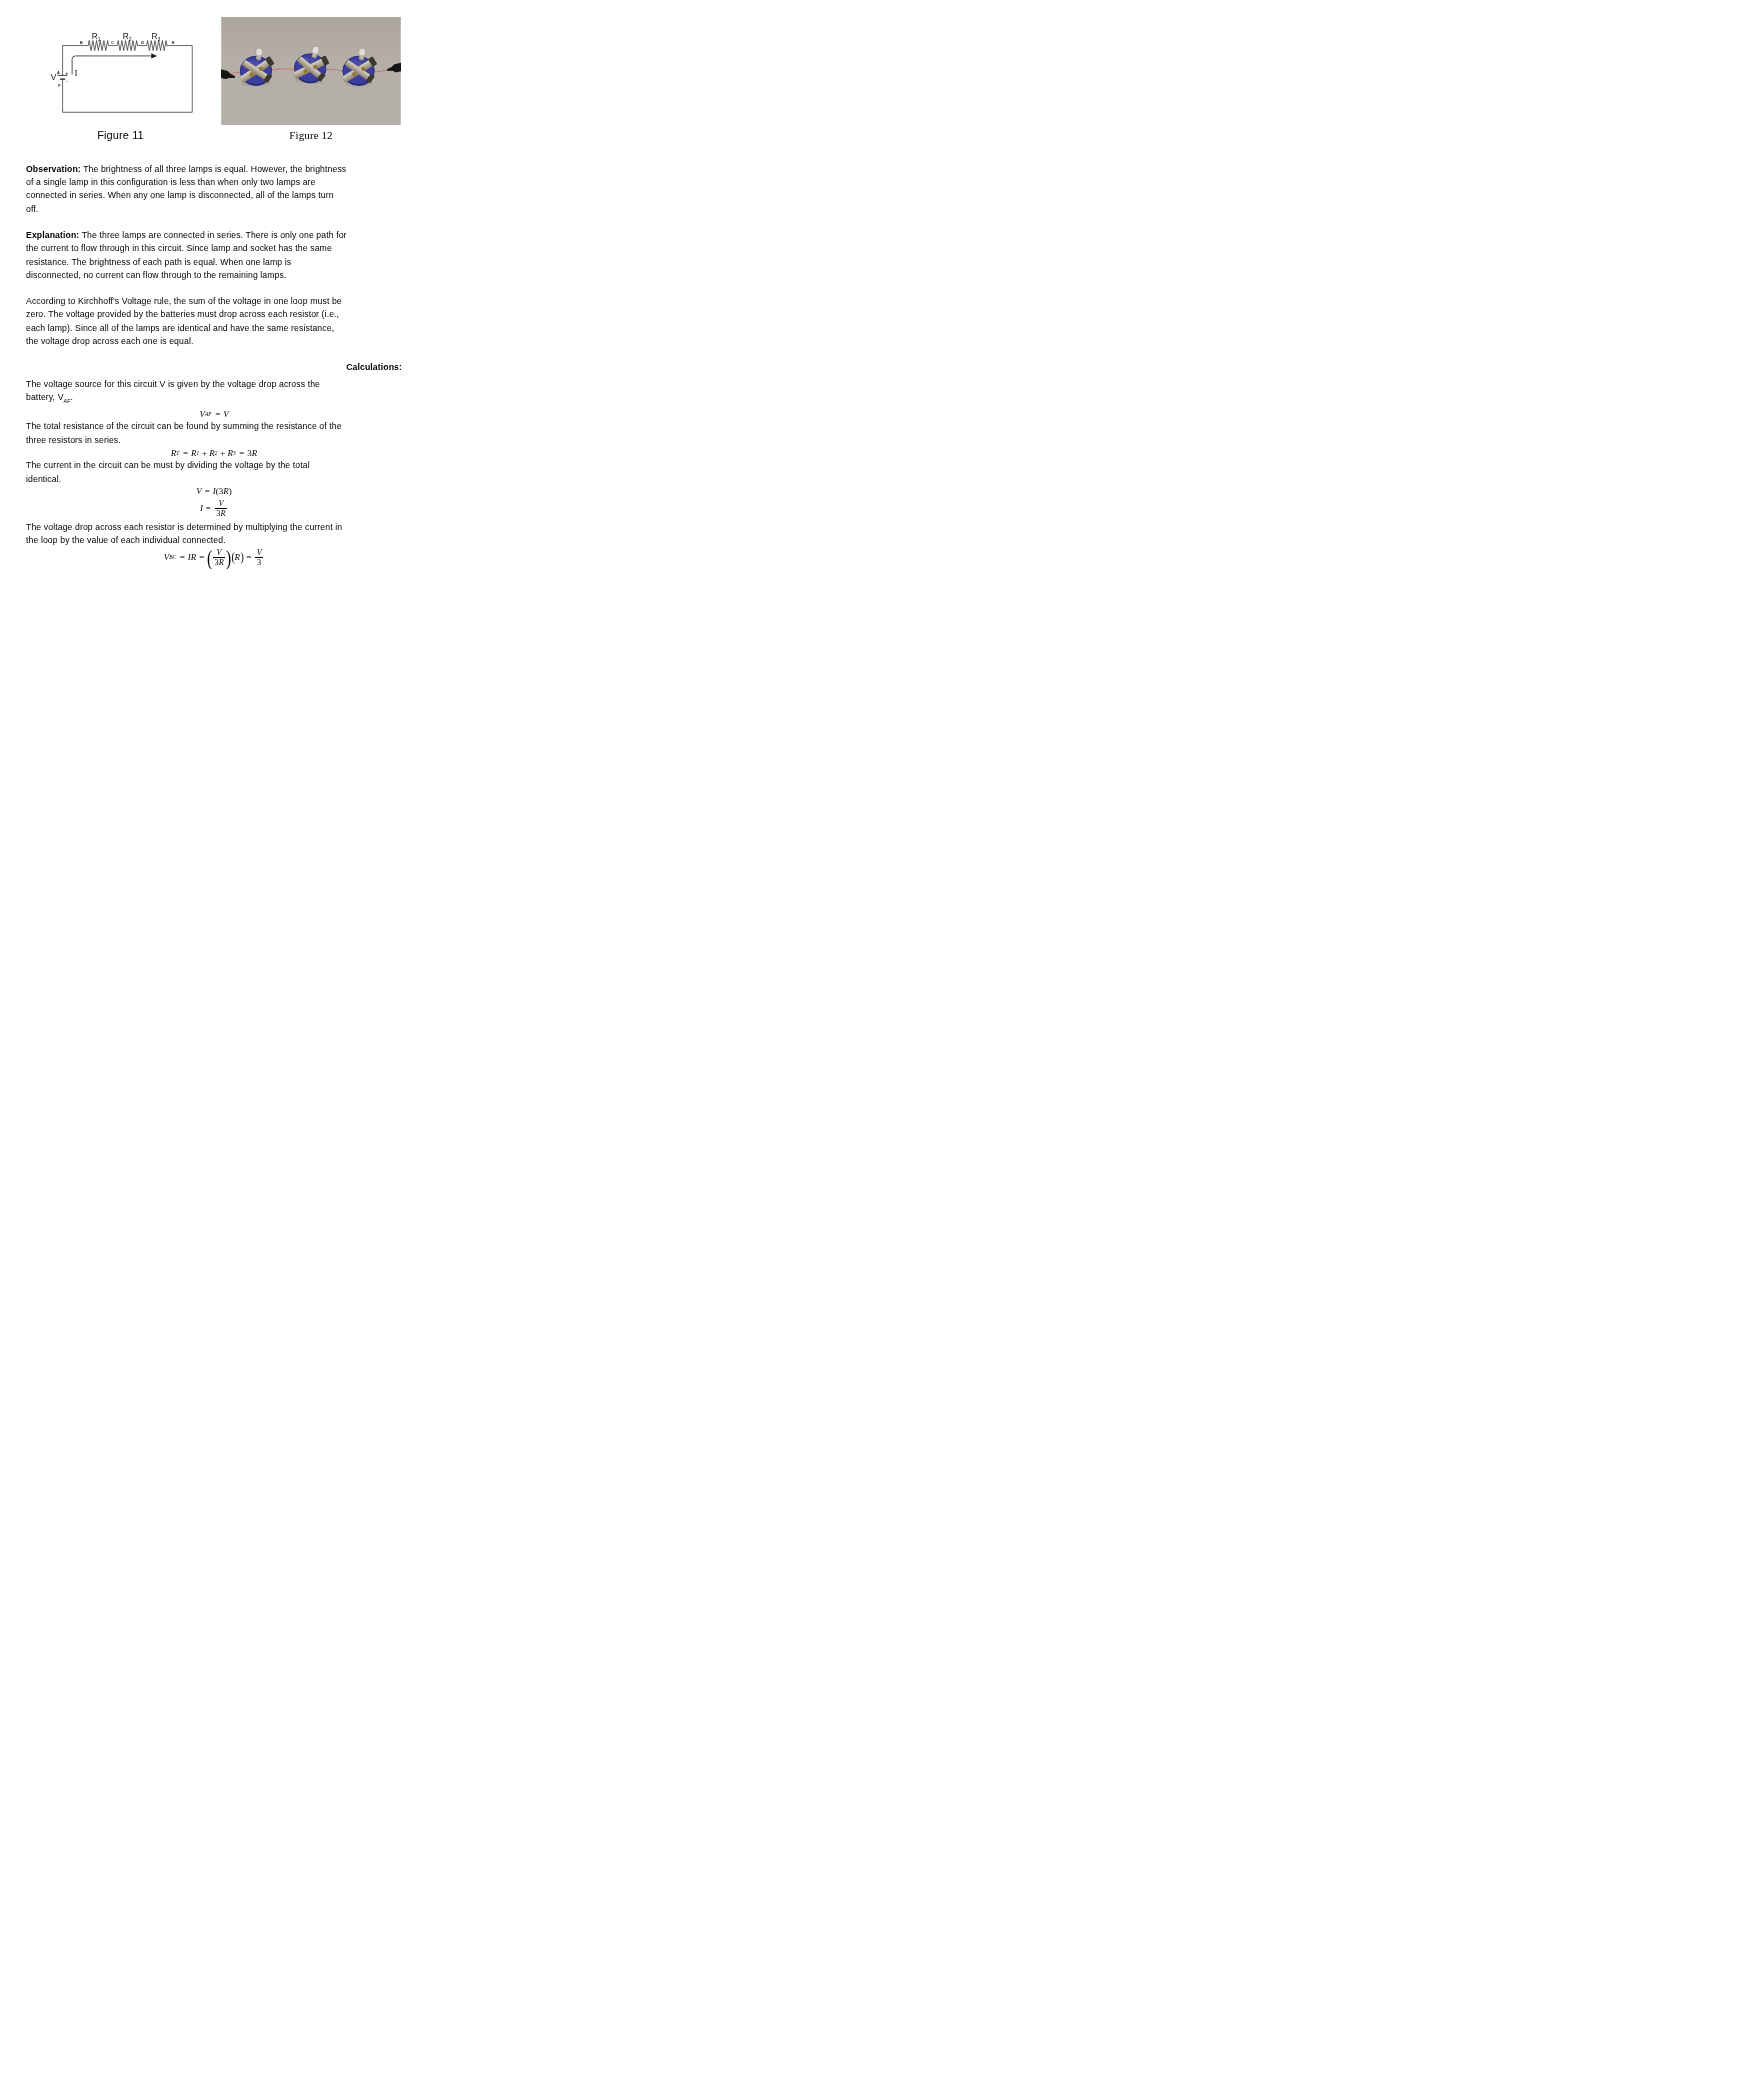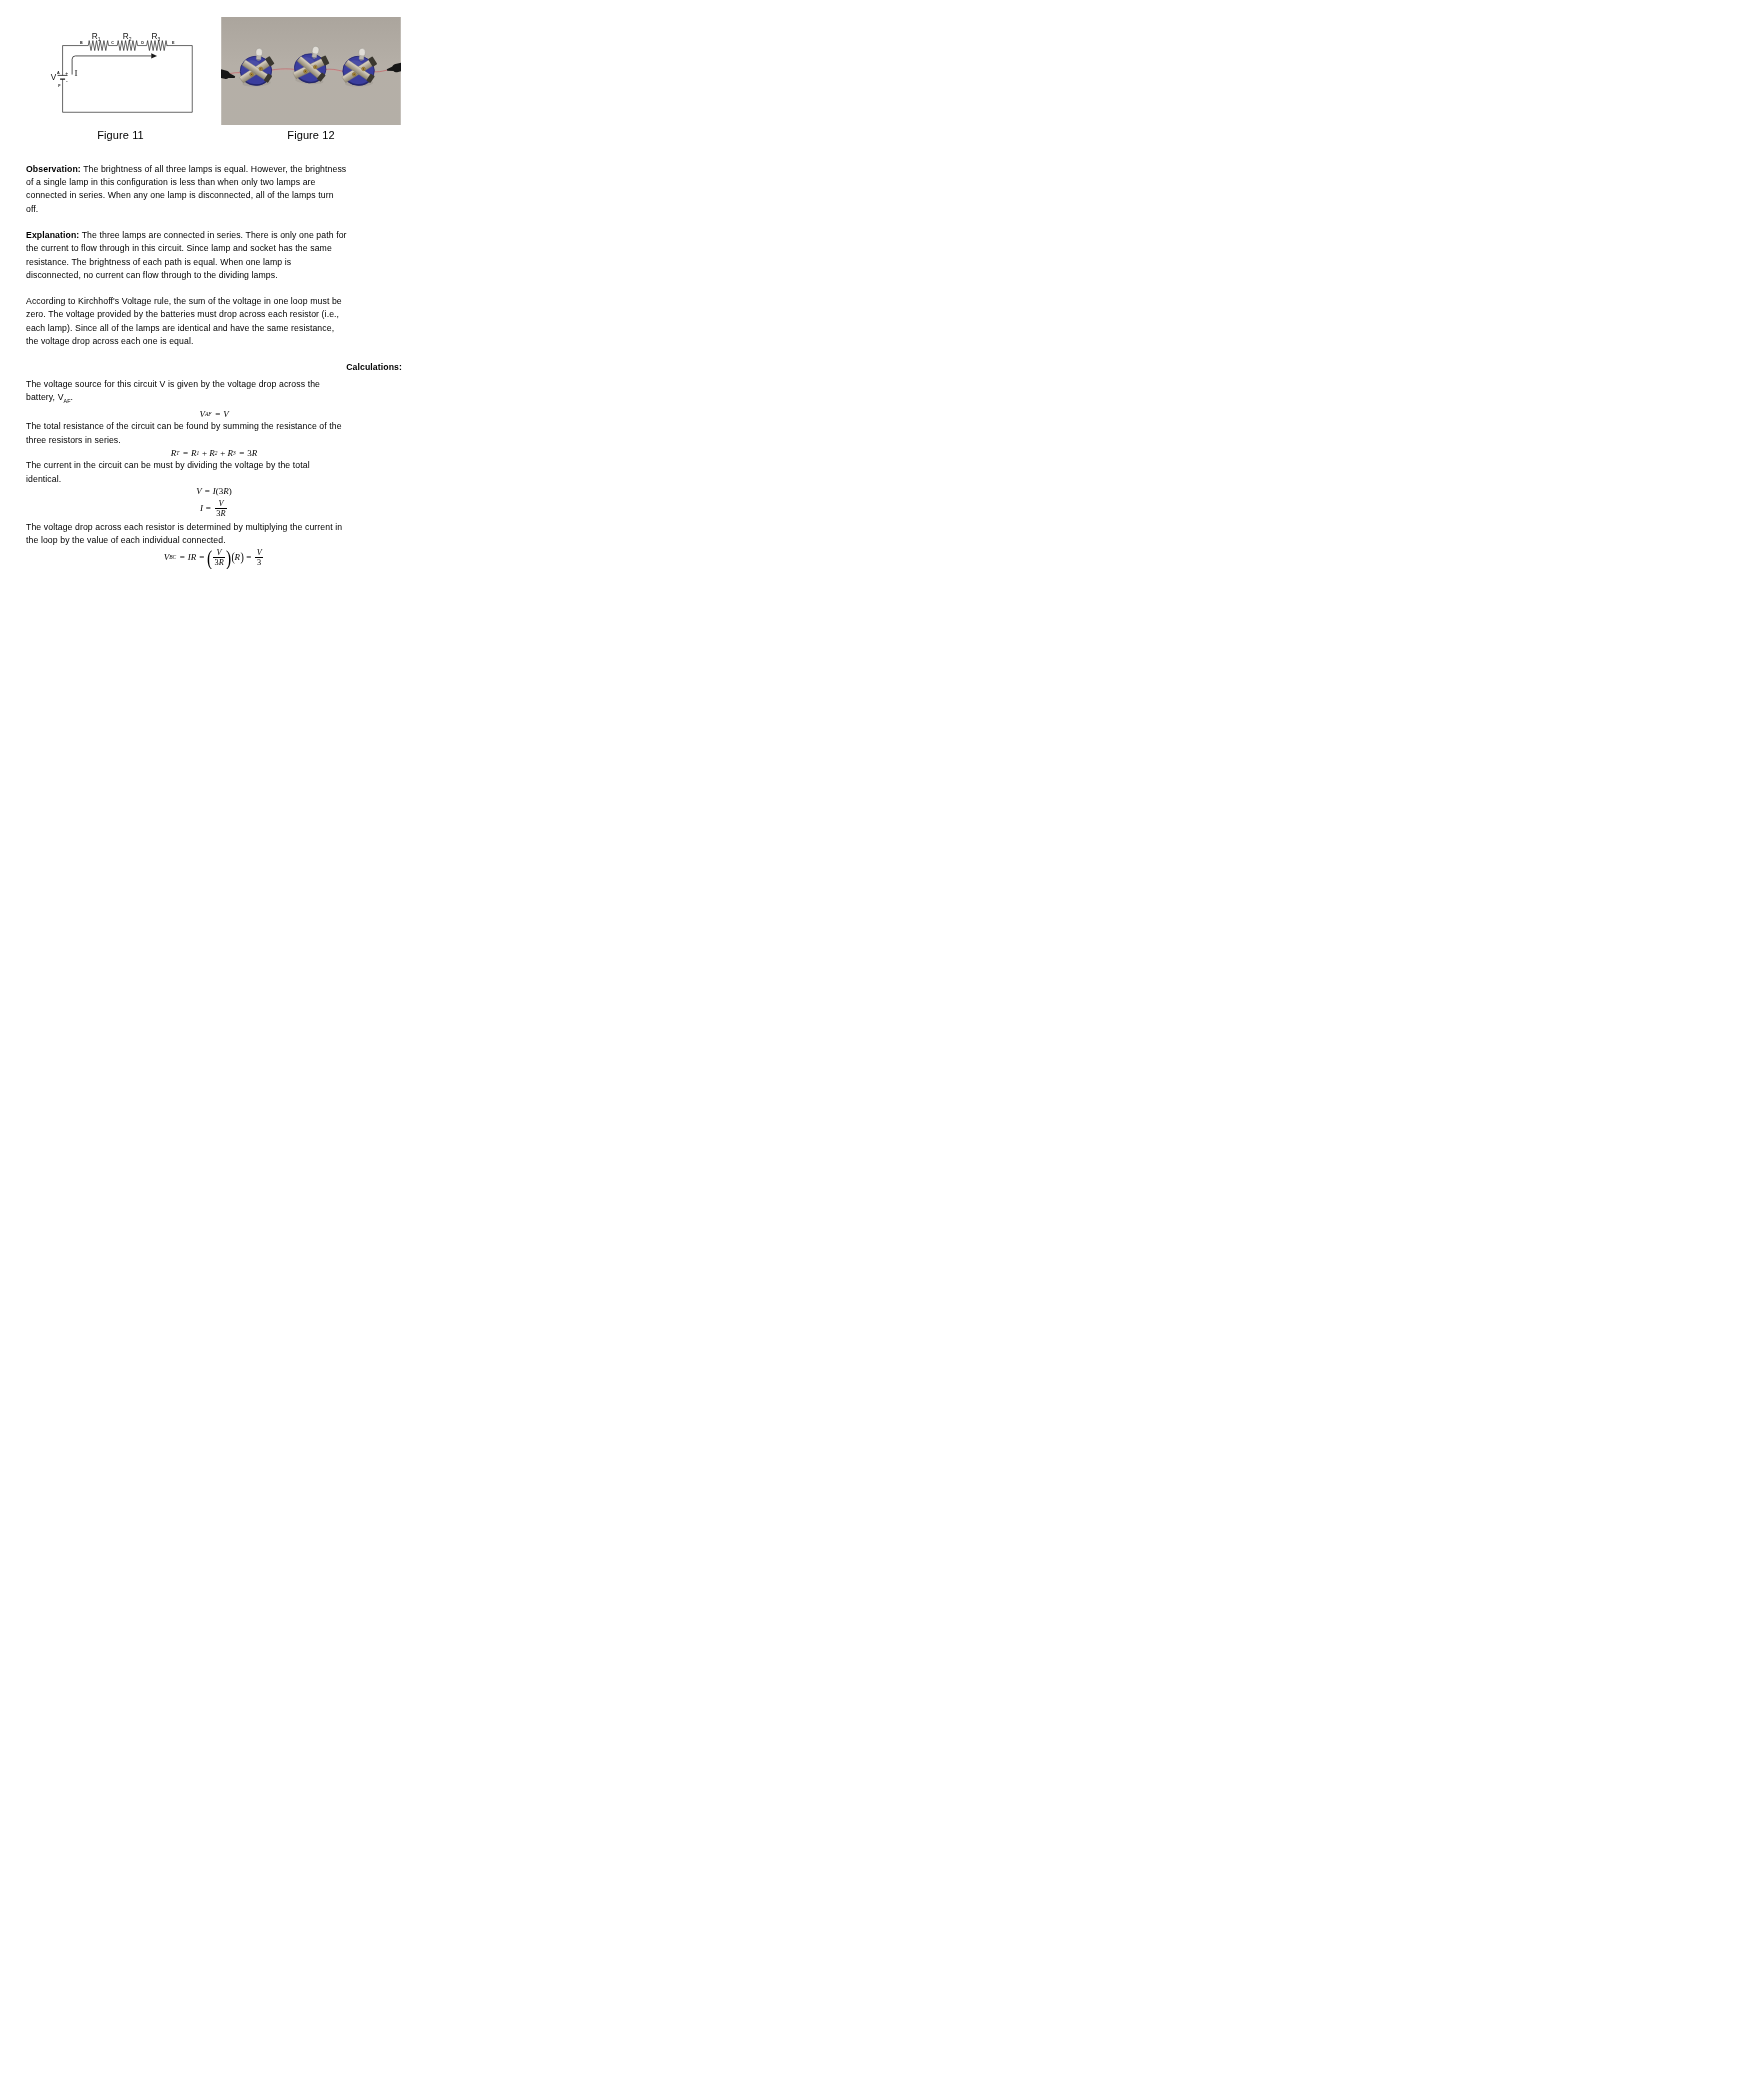--- a/index.html
+++ b/index.html
@@ -3,21 +3,21 @@
 <meta charset="utf-8">
 <style>
   html,body{margin:0;padding:0;background:#ffffff;}
   .page{position:relative;width:440px;height:569px;background:#ffffff;overflow:hidden;
         font-family:"Liberation Sans",sans-serif;color:#000;}
   
   .circuit-svg{position:absolute;left:42px;top:29px;width:158px;height:87px;}
   .photo-svg{position:absolute;left:221px;top:16.6px;width:180px;height:108px;}
   .caption{position:absolute;top:129px;font-size:11px;letter-spacing:0.1px;text-align:center;}
   .caption.fig11{left:56px;width:129px;}
-  .caption.fig12{left:221px;width:180px;}
+  .caption.fig12{left:221px;width:180px;font-family:Liberation Serif, serif;}
   
   .bodytext{position:absolute;left:26px;top:163px;width:376px;font-size:8.7px;line-height:13.2px;letter-spacing:0.1px;}
   .para{margin:0 0 13.3px 0;}
   .line{white-space:nowrap;}
   .lbl{font-weight:bold;}
   sub.small{font-size:5.4px;letter-spacing:0;}
   .calc-head{margin:0.8px 0 3.3px 0;font-weight:bold;text-align:right;}
   
   .equation{display:flex;justify-content:center;align-items:center;
             font-family:"Liberation Serif",serif;font-size:9px;letter-spacing:0;margin:0;}
@@ -139,21 +139,21 @@
       <div class="line"><b class="lbl">Observation:</b><span> The brightness of all three lamps is equal. However, the brightness</span></div>
       <div class="line">of a single lamp in this configuration is less than when only two lamps are</div>
       <div class="line">connected in series.  When any one lamp is disconnected, all of the lamps turn</div>
       <div class="line">off.</div>
     </div>
 
     <div class="para">
       <div class="line"><b class="lbl">Explanation:</b><span> The three lamps are connected in series.  There is only one path for</span></div>
       <div class="line">the current to flow through in this circuit.  Since lamp and socket has the same</div>
       <div class="line">resistance. The brightness of each path is equal. When one lamp is</div>
-      <div class="line">disconnected, no current can flow through to the dividing lamps.</div>
+      <div class="line">disconnected, no current can flow through to the remaining lamps.</div>
     </div>
 
     <div class="para">
       <div class="line">According to Kirchhoff's Voltage rule, the sum of the voltage in one loop must be</div>
       <div class="line">zero.  The voltage provided by the batteries must drop across each resistor (i.e.,</div>
       <div class="line">each lamp).  Since all of the lamps are identical and have the same resistance,</div>
       <div class="line">the voltage drop across each one is equal.</div>
     </div>
 
     <div class="calc-head line">Calculations:</div>

